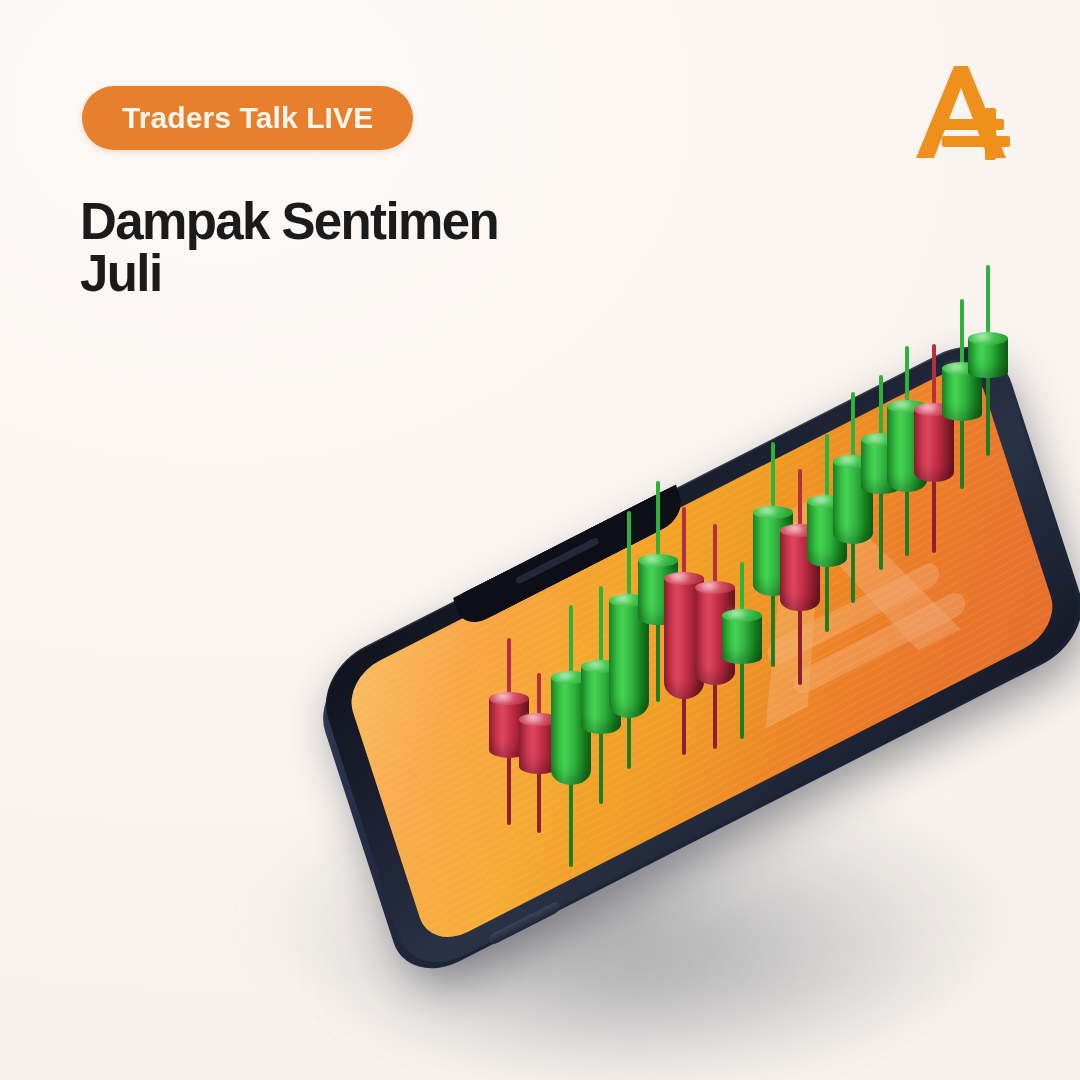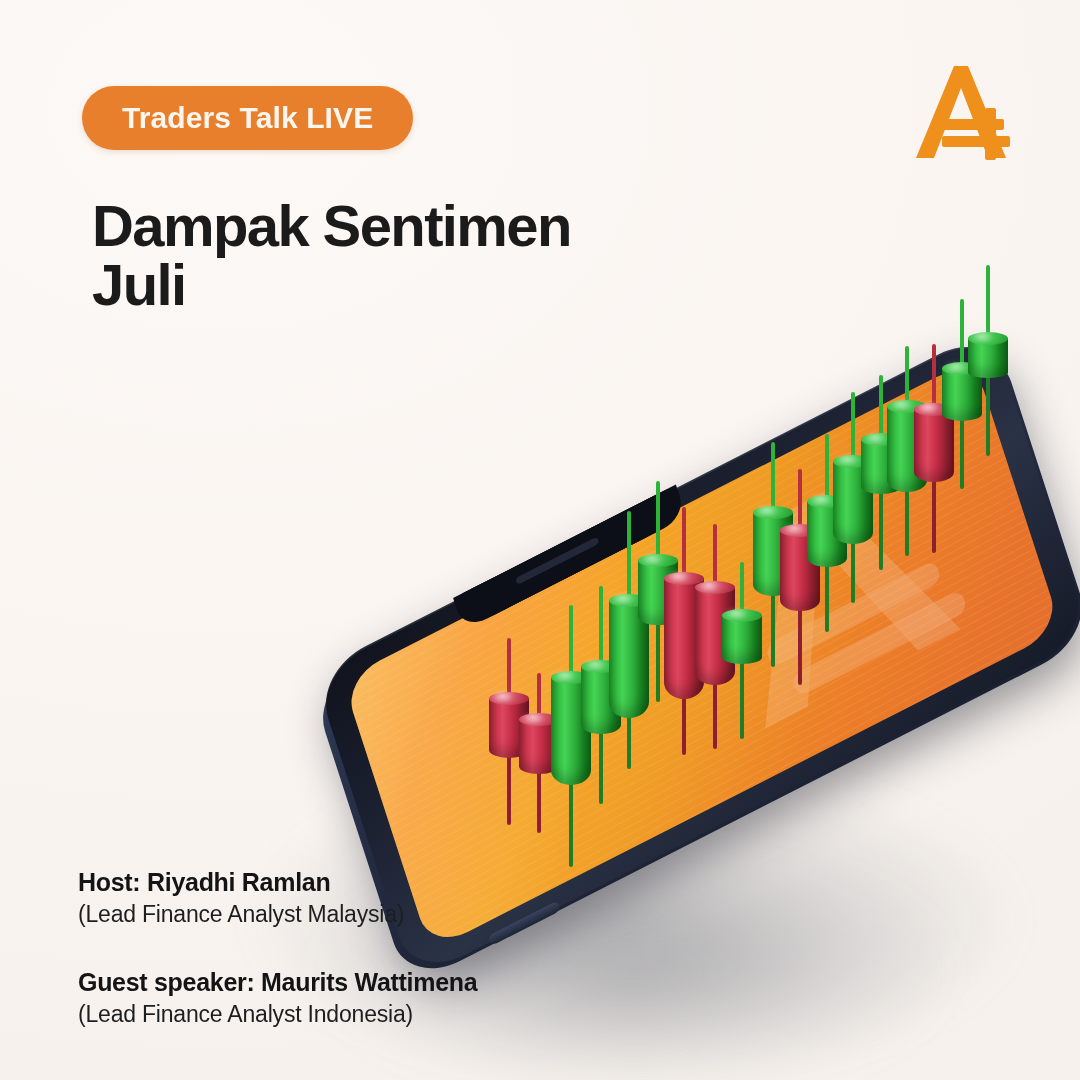--- a/index.html
+++ b/index.html
@@ -140,24 +140,24 @@
     display:flex; align-items:center;
     background:#e87f2c;
     border-radius:36px;
     box-shadow:0 2px 6px rgba(160,90,30,.18);
   }
   .badge span {
     color:#fdf6ef; font-size:30px; font-weight:bold;
     letter-spacing:.1px;
   }
   .headline {
-    position:absolute; left:92px; top:196px;
+    position:absolute; left:80px; top:196px;
     width:760px;
     color:#1b1b1c;
-    font-size:58px;
+    font-size:51px;
     font-weight:bold;
     line-height:1.02;
     letter-spacing:-1.6px;
   }
   .headline .ln { display:block; }
   .subline {
     position:absolute; left:82px; top:516px;
     color:#23242a;
     font-size:38px;
     font-weight:normal;
@@ -320,27 +320,20 @@
   <div class="badge">
     <span>Traders Talk LIVE</span>
   </div>
 
   <h1 class="headline">
     <span class="ln">Dampak Sentimen</span>
     <span class="ln">Juli</span>
   </h1>
 
 
-  <div class="credits">
-    <div class="cred-name">Host: Riyadhi Ramlan</div>
-    <div class="cred-role">(Lead Finance Analyst Malaysia)</div>
-    <div class="cred-gap"></div>
-    <div class="cred-name">Guest speaker: Maurits Wattimena</div>
-    <div class="cred-role">(Lead Finance Analyst Indonesia)</div>
-  </div>
 
   <svg class="brand-logo" viewBox="0 0 112 104">
     <path d="M44 4 L58 4 L96 96 L78 96 L51 26 L24 96 L6 96 Z" fill="#ef8f1c"></path>
     <rect x="26" y="57" width="68" height="11" rx="2" fill="#ef8f1c"></rect>
     <rect x="32" y="74" width="68" height="11" rx="2" fill="#ef8f1c"></rect>
     <rect x="75" y="46" width="11" height="52" rx="2" fill="#ef8f1c"></rect>
   </svg>
 
 </div>
 

